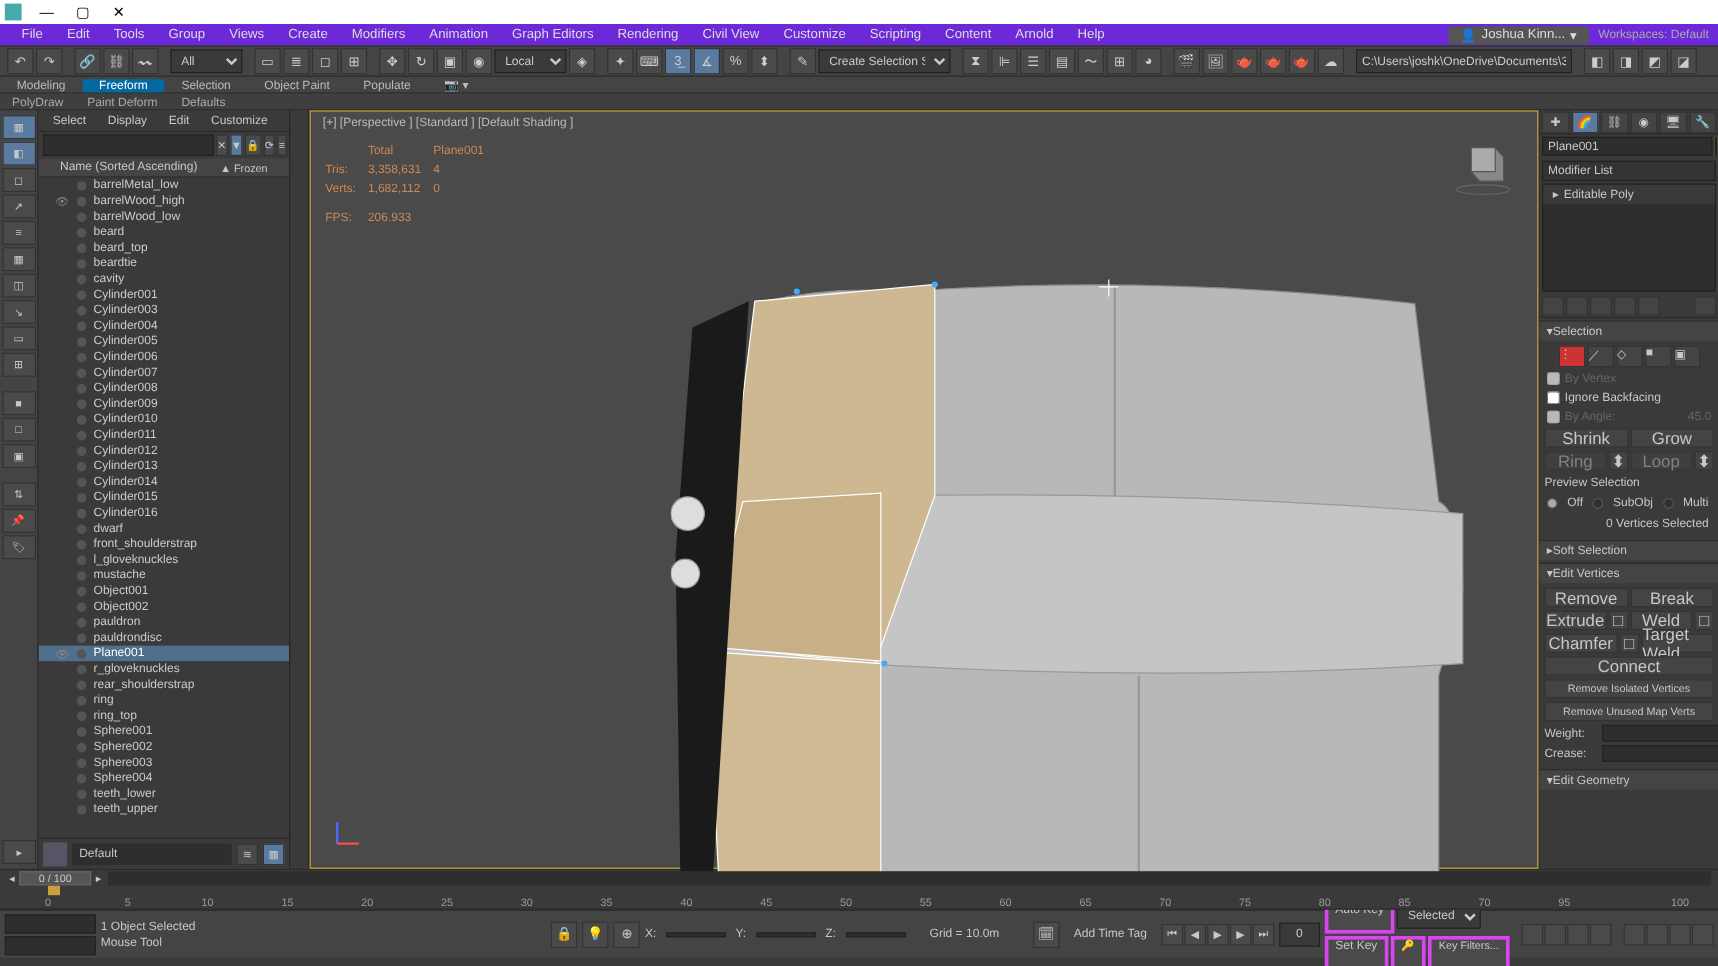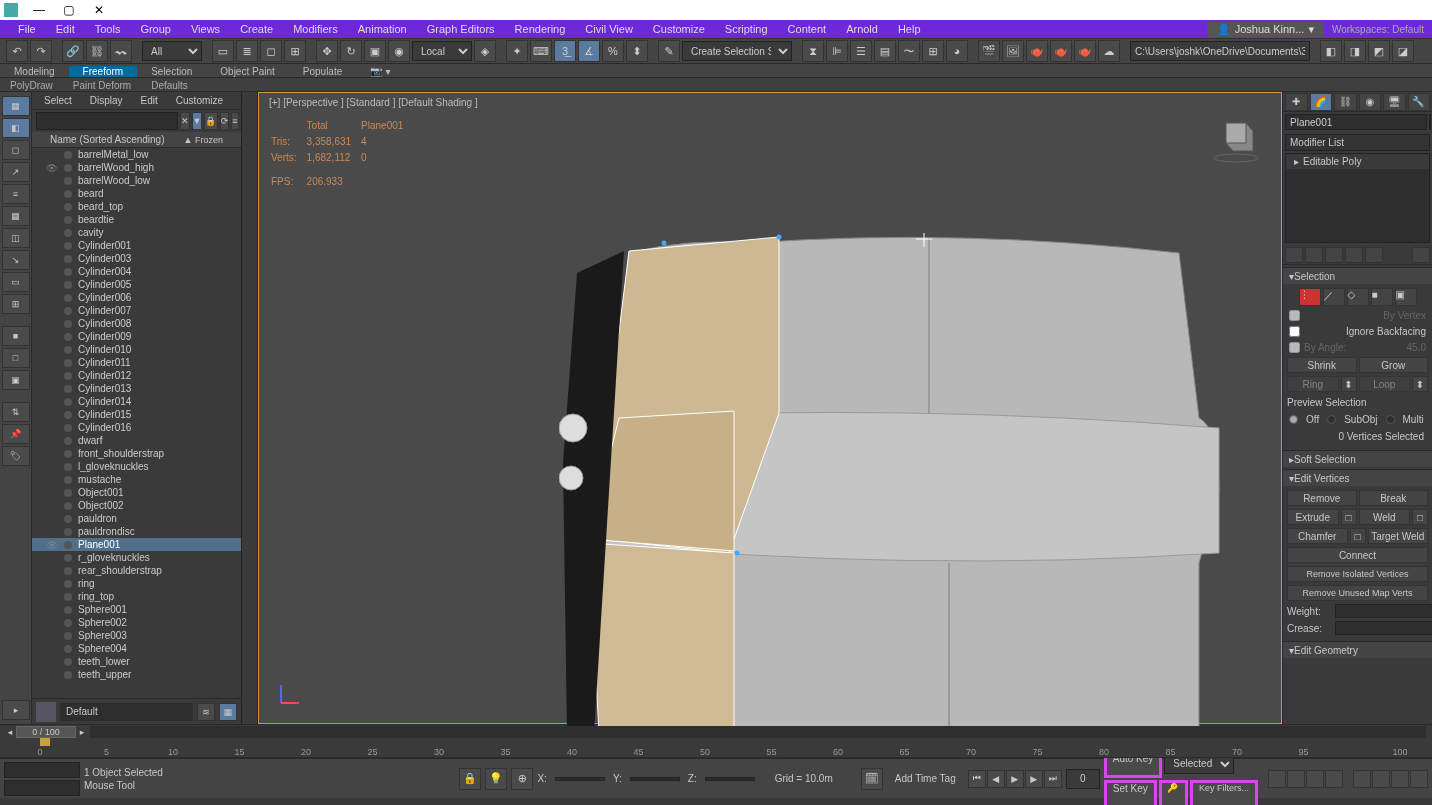--- a/index.html
+++ b/index.html
@@ -84,25 +84,25 @@
 .modstack { height: 90px; background: #2e2e2e; border: 1px solid #222; margin: 0 2px 2px; }
 .modstack .moditem { padding: 2px 8px; background: #3a3a3a; display: flex; align-items: center; gap: 4px; }
 .mod-toolbar { height: 20px; display: flex; gap: 2px; padding: 2px; border-bottom: 1px solid #2a2a2a; }
 .mod-toolbar .mtb { width: 18px; height: 16px; background: #444; border: 1px solid #333; }
 .rollout { border-top: 1px solid #2a2a2a; margin-top: 2px; }
 .rollout-hdr { height: 16px; background: #444; display: flex; align-items: center; padding: 0 6px; font-size: 10px; cursor: pointer; }
 .rollout-body { padding: 4px; display: flex; flex-direction: column; gap: 3px; }
 .subobj-row { display: flex; gap: 2px; justify-content: center; }
 .sobtn { width: 22px; height: 18px; background: #444; border: 1px solid #333; cursor: pointer; }
 .sobtn.active { background: #cc3333; }
-.chk-row { display: flex; align-items: center; gap: 4px; padding: 1px 2px; justify-content: space-between; }
+.chk-row { display: flex; align-items: center; gap: 4px; padding: 1px 2px; }
 .chk-row input[type=checkbox] { width: 11px; height: 11px; }
 .chk-row.disabled { color: #666; }
 .btn-row { display: flex; gap: 2px; }
-.pbtn { flex: 1; height: 16px; background: #444; border: 1px solid #333; display: flex; align-items: center; justify-content: center; font-size: 10px; cursor: pointer; }
+.pbtn { flex: 1; height: 16px; background: #444; border: 1px solid #333; display: flex; align-items: center; justify-content: center; font-size: 14px; cursor: pointer; }
 .pbtn.small { flex: 0 0 16px; }
 .spin-row { display: flex; align-items: center; gap: 4px; }
 .spin-row .lbl { flex: 0 0 44px; }
 .spin-row input { flex: 1; height: 14px; background: #2e2e2e; border: 1px solid #222; color: #ccc; font-size: 9px; text-align: right; padding-right: 2px; }
 .radio-row { display: flex; gap: 8px; padding: 1px 2px; align-items: center; }
 .radio-row .rdot { width: 9px; height: 9px; border-radius: 50%; background: #2e2e2e; border: 1px solid #555; display: inline-block; }
 .radio-row .rdot.on { background: #aaa; }
 .status-text { text-align: right; padding: 2px 4px; font-size: 10px; }
 
 

